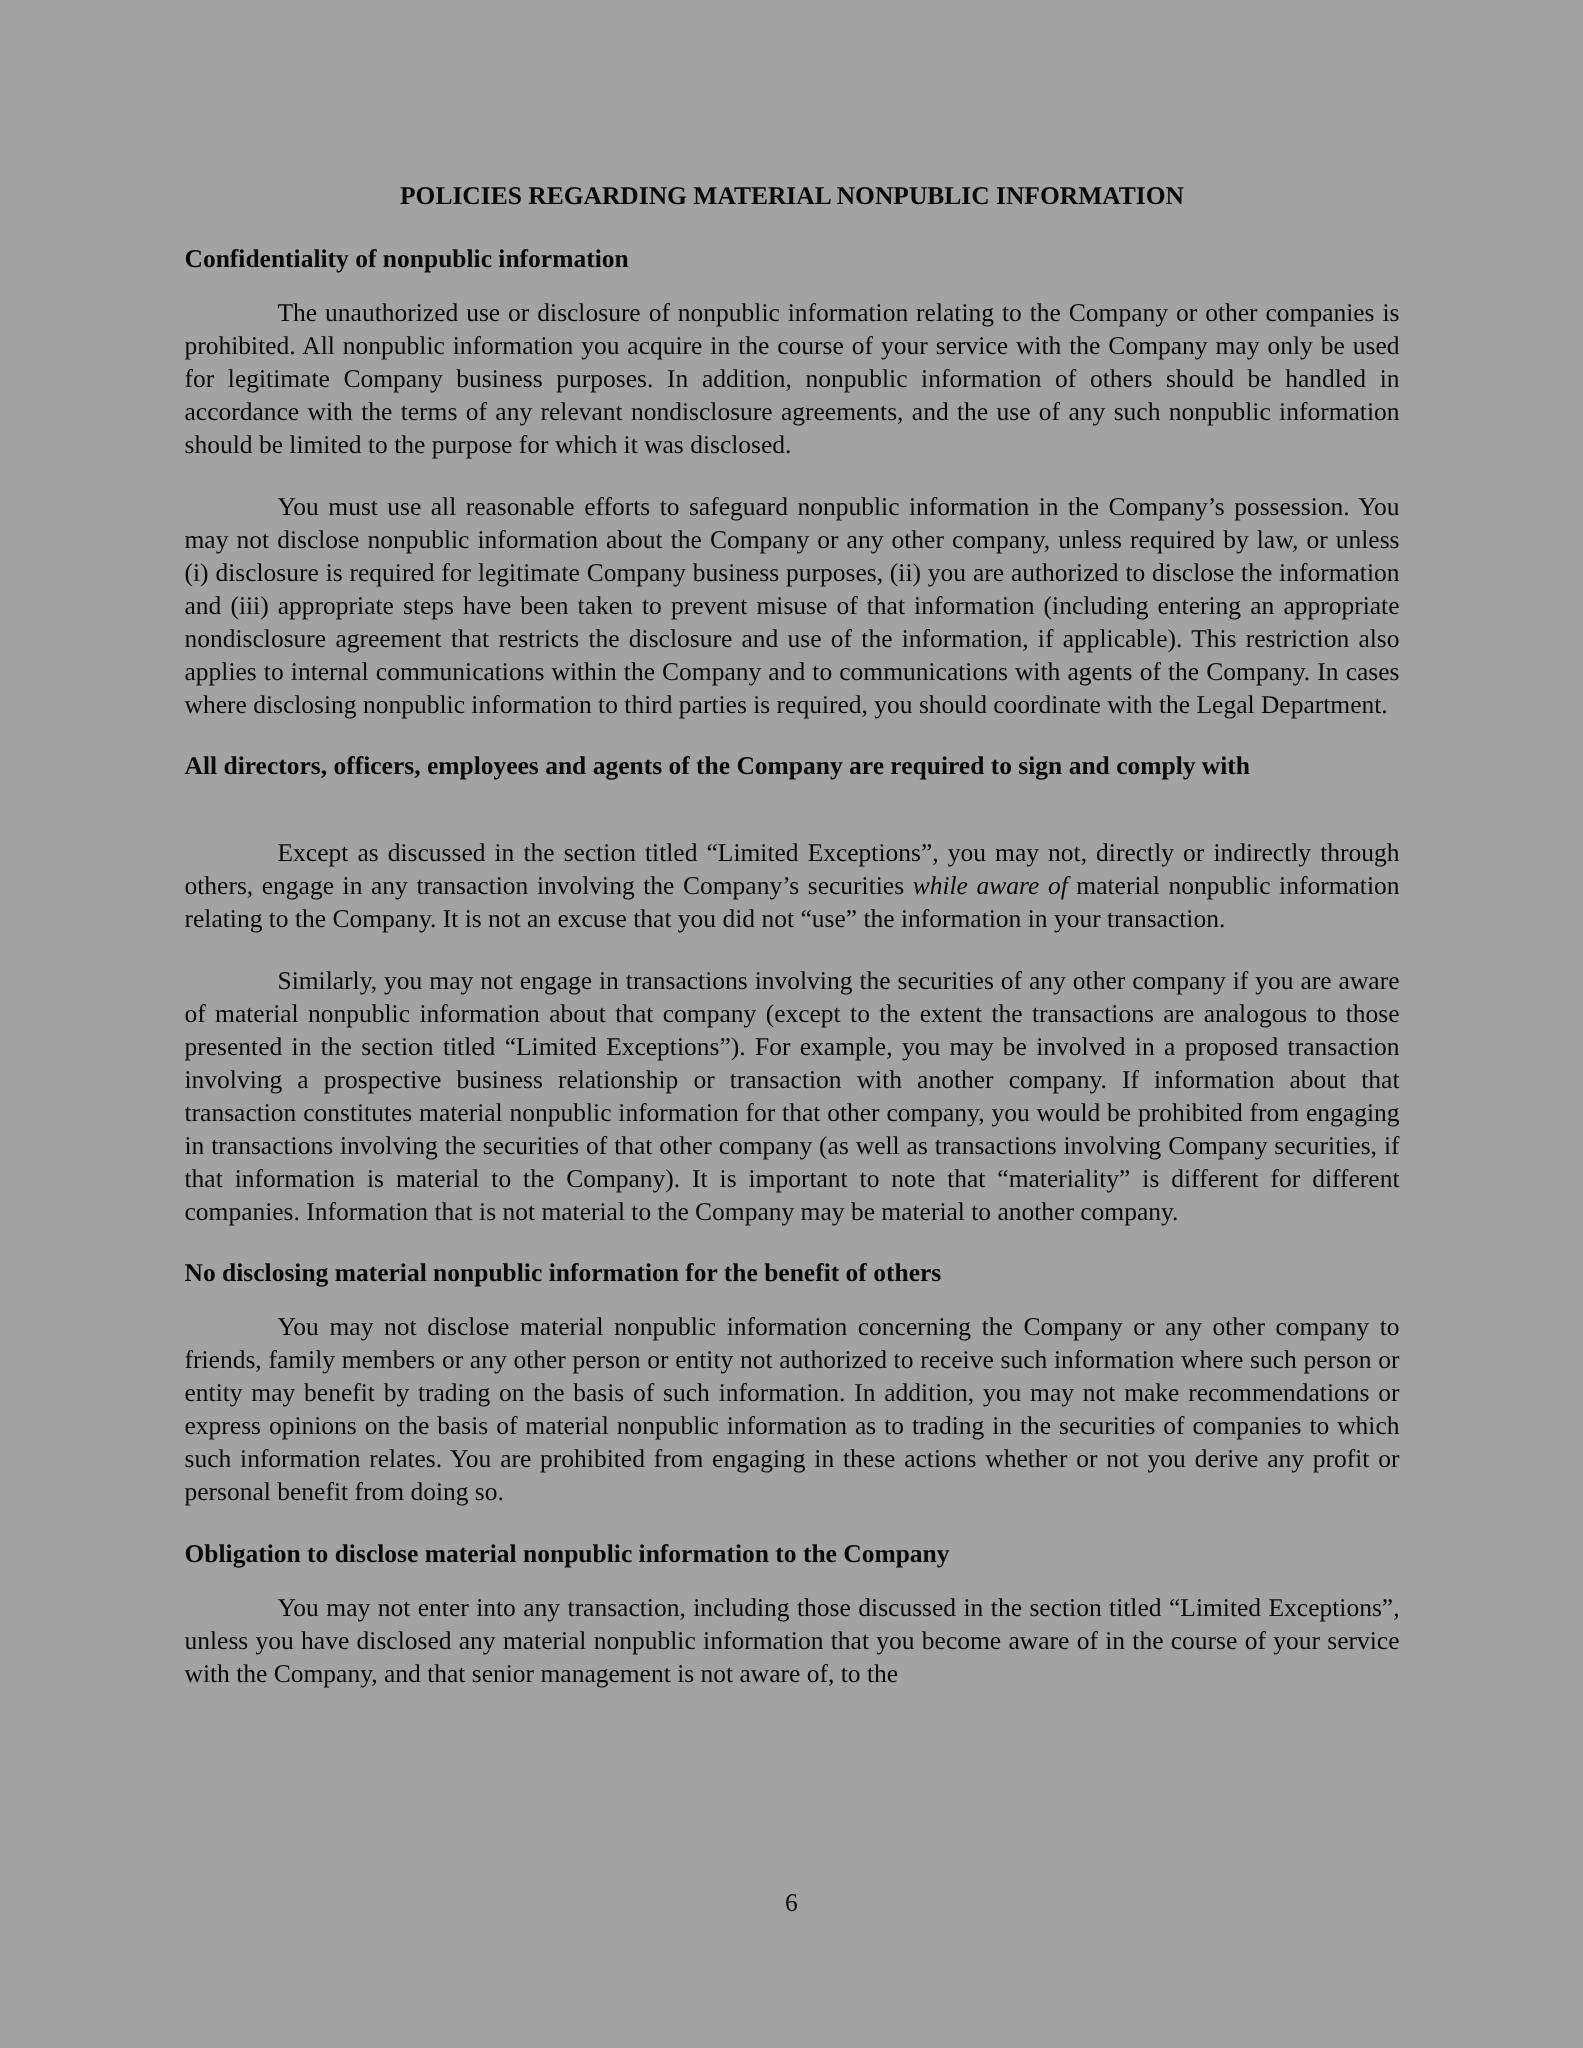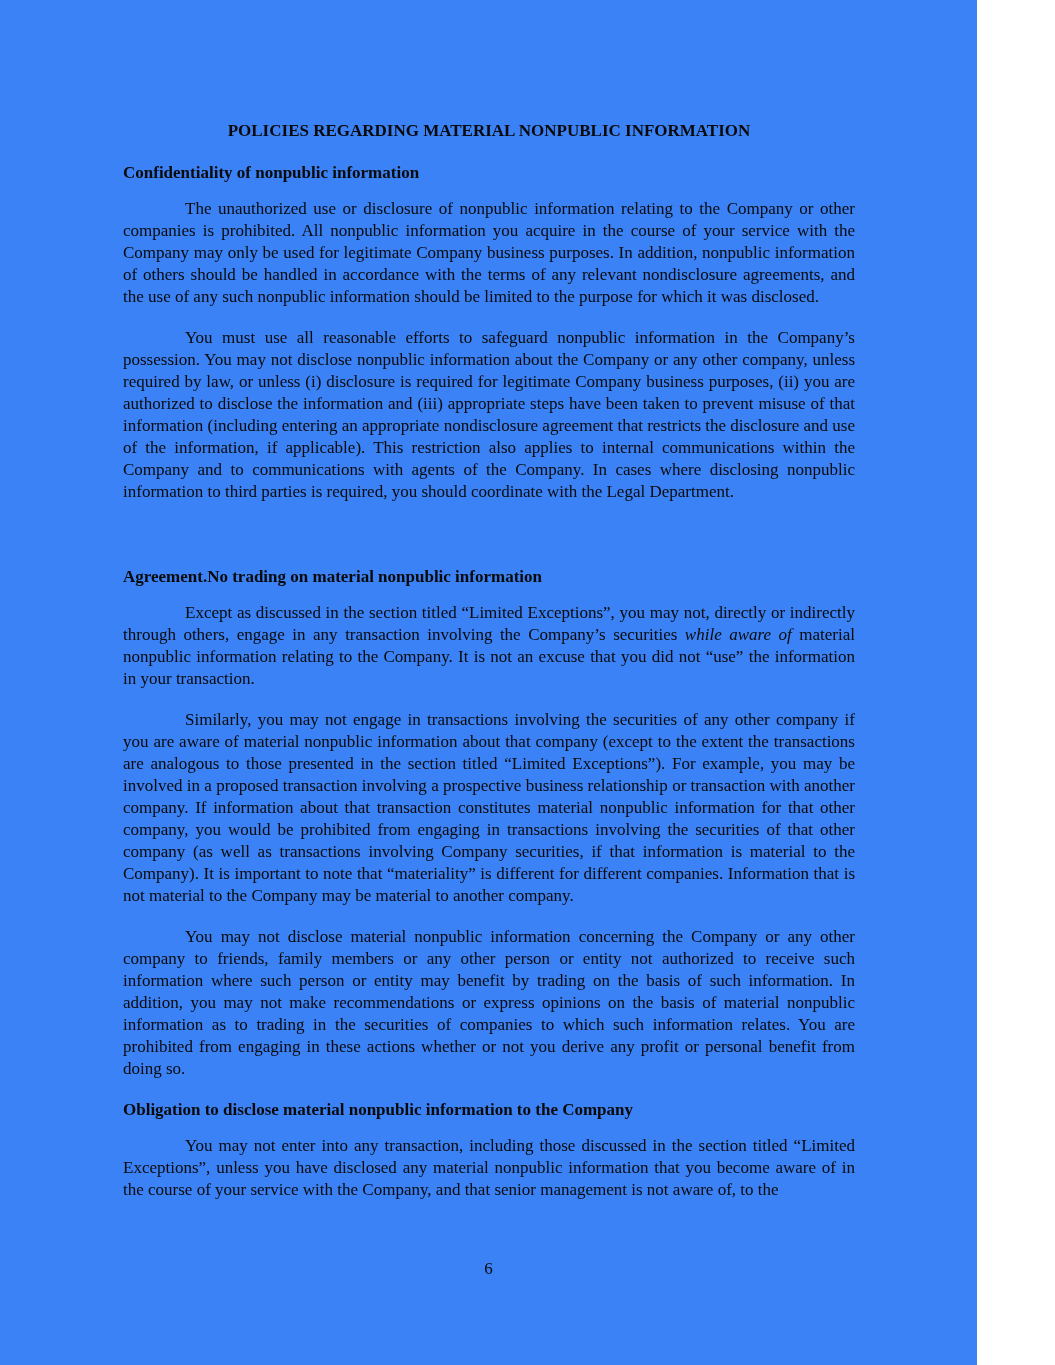--- a/index.html
+++ b/index.html
@@ -2,23 +2,23 @@
 <html><head>
 <meta charset="utf-8">
 <style>
   html, body {
     margin: 0;
     padding: 0;
     background: #ffffff;
   }
   .page {
     position: relative;
-    width: 977px;
+    width: 1055px;
     height: 1365px;
-    background: #3b82f6;
+    background: #a3a3a3;
     box-sizing: border-box;
     padding: 120px 122px 0 123px;
     font-family: "Liberation Serif", "DejaVu Serif", serif;
     font-size: 17px;
     line-height: 22px;
     color: #0a0a0a;
   }
   .title {
     font-weight: bold;
     text-align: center;
@@ -49,22 +49,23 @@
 </head>
 <body>
 
 <div class="page">
   <div class="title">POLICIES REGARDING MATERIAL NONPUBLIC INFORMATION</div>
 
   <div>
       <div class="heading"><span>Confidentiality of nonpublic information</span></div>
       <p class="para"><span class="">The unauthorized use or disclosure of nonpublic information relating to the Company or other companies is prohibited.  All nonpublic information you acquire in the course of your service with the Company may only be used for legitimate Company business purposes.  In addition, nonpublic information of others should be handled in accordance with the terms of any relevant nondisclosure agreements, and the use of any such nonpublic information should be limited to the purpose for which it was disclosed.</span></p>
       <p class="para"><span class="">You must use all reasonable efforts to safeguard nonpublic information in the Company’s possession.  You may not disclose nonpublic information about the Company or any other company, unless required by law, or unless (i) disclosure is required for legitimate Company business purposes, (ii) you are authorized to disclose the information and (iii) appropriate steps have been taken to prevent misuse of that information (including entering an appropriate nondisclosure agreement that restricts the disclosure and use of the information, if applicable).  This restriction also applies to internal communications within the Company and to communications with agents of the Company.  In cases where disclosing nonpublic information to third parties is required, you should coordinate with the Legal Department.</span></p>
-      <div class="heading"><br><br><span>Agreement.No trading on material nonpublic information</span></div>
+      <div class="heading"><span>All directors, officers, employees and agents of the Company are required to sign and comply with</span><br><br></div>
       <p class="para"><span class="">Except as discussed in the section titled “</span><span class="b">Limited Exceptions</span><span class="">”, you may not, directly or indirectly through others, engage in any transaction involving the Company’s securities </span><span class="i">while aware of</span><span class=""> material nonpublic information relating to the Company.  It is not an excuse that you did not “use” the information in your transaction.</span></p>
       <p class="para"><span class="">Similarly, you may not engage in transactions involving the securities of any other company if you are aware of material nonpublic information about that company (except to the extent the transactions are analogous to those presented in the section titled “</span><span class="b">Limited Exceptions</span><span class="">”).  For example, you may be involved in a proposed transaction involving a prospective business relationship or transaction with another company.  If information about that transaction constitutes material nonpublic information for that other company, you would be prohibited from engaging in transactions involving the securities of that other company (as well as transactions involving Company securities, if that information is material to the Company).  It is important to note that “materiality” is different for different companies.  Information that is not material to the Company may be material to another company.</span></p>
+      <div class="heading"><span>No disclosing material nonpublic information for the benefit of others</span></div>
       <p class="para"><span class="">You may not disclose material nonpublic information concerning the Company or any other company to friends, family members or any other person or entity not authorized to receive such information where such person or entity may benefit by trading on the basis of such information.  In addition, you may not make recommendations or express opinions on the basis of material nonpublic information as to trading in the securities of companies to which such information relates.  You are prohibited from engaging in these actions whether or not you derive any profit or personal benefit from doing so.</span></p>
       <div class="heading"><span>Obligation to disclose material nonpublic information to the Company</span></div>
       <p class="para"><span class="">You may not enter into any transaction, including those discussed in the section titled “</span><span class="b">Limited Exceptions</span><span class="">”, unless you have disclosed any material nonpublic information that you become aware of in the course of your service with the Company, and that senior management is not aware of, to the</span></p>
     </div>
 
   <div class="pageno">6</div>
 </div>
 
 </body></html>

